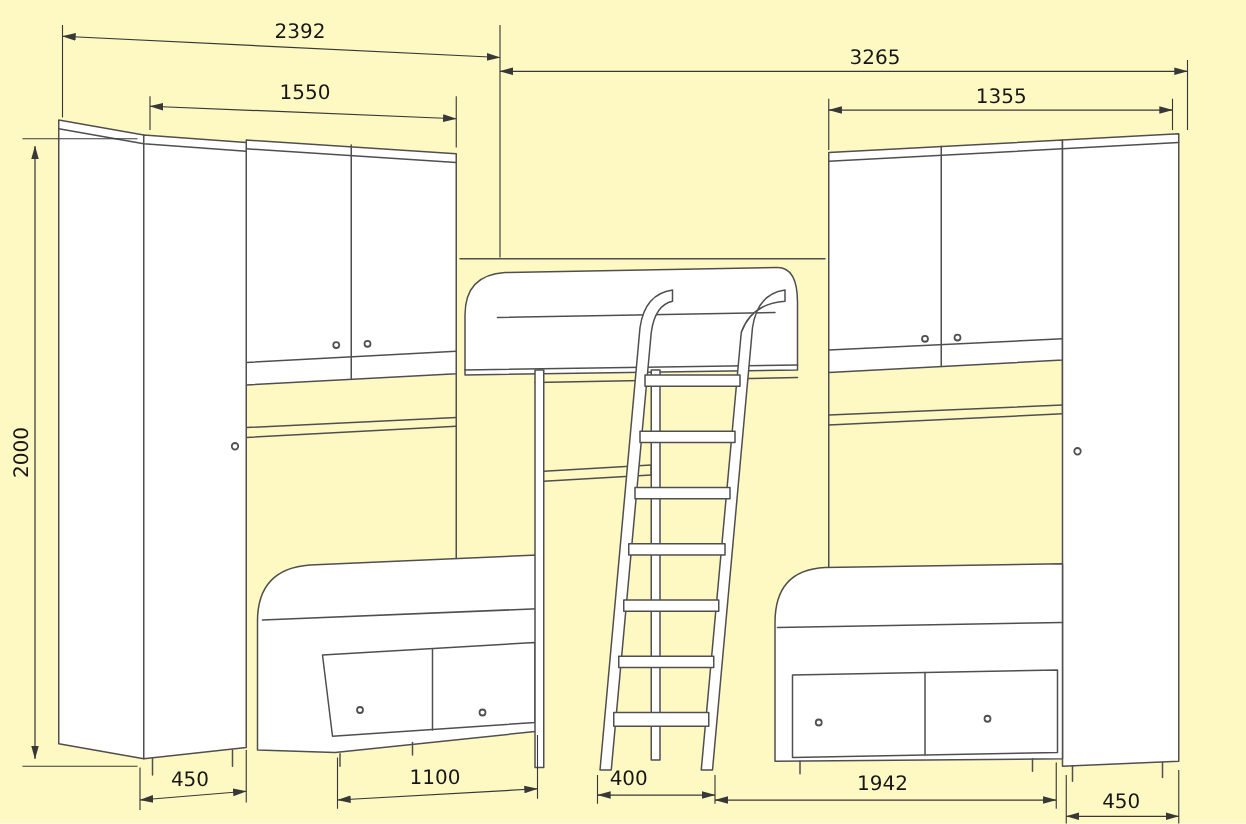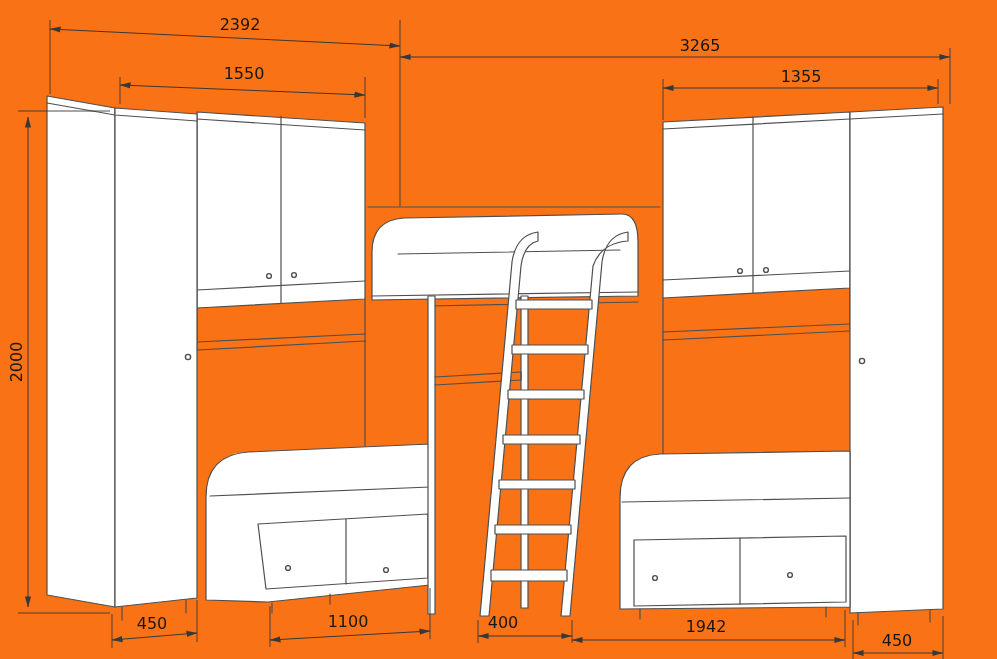--- a/index.html
+++ b/index.html
@@ -1,16 +1,16 @@
 <!DOCTYPE html>
 <html><head>
 <meta charset="utf-8">
 <style>
   html,body{margin:0;padding:0;background:#ffffff;}
-  .stage{position:relative;width:997px;height:659px;background:#f97316;overflow:hidden;
+  .stage{position:relative;width:997px;height:659px;background:#fef9c3;overflow:hidden;
          font-family:"DejaVu Sans", sans-serif;}
   svg{position:absolute;left:0;top:0;}
   .fw{fill:none;stroke:#4f4f4f;stroke-width:1.2;stroke-linejoin:round;stroke-linecap:round;}
   .fw-f{fill:#ffffff;stroke:#4f4f4f;stroke-width:1.2;stroke-linejoin:round;}
   .handle{fill:#ffffff;stroke:#4f4f4f;stroke-width:1.4;}
   .dl{fill:none;stroke:#383838;stroke-width:1;}
   .ext{fill:none;stroke:#383838;stroke-width:0.9;}
   .lbl{font-size:16px;fill:#161616;}
 </style>
 </head>

